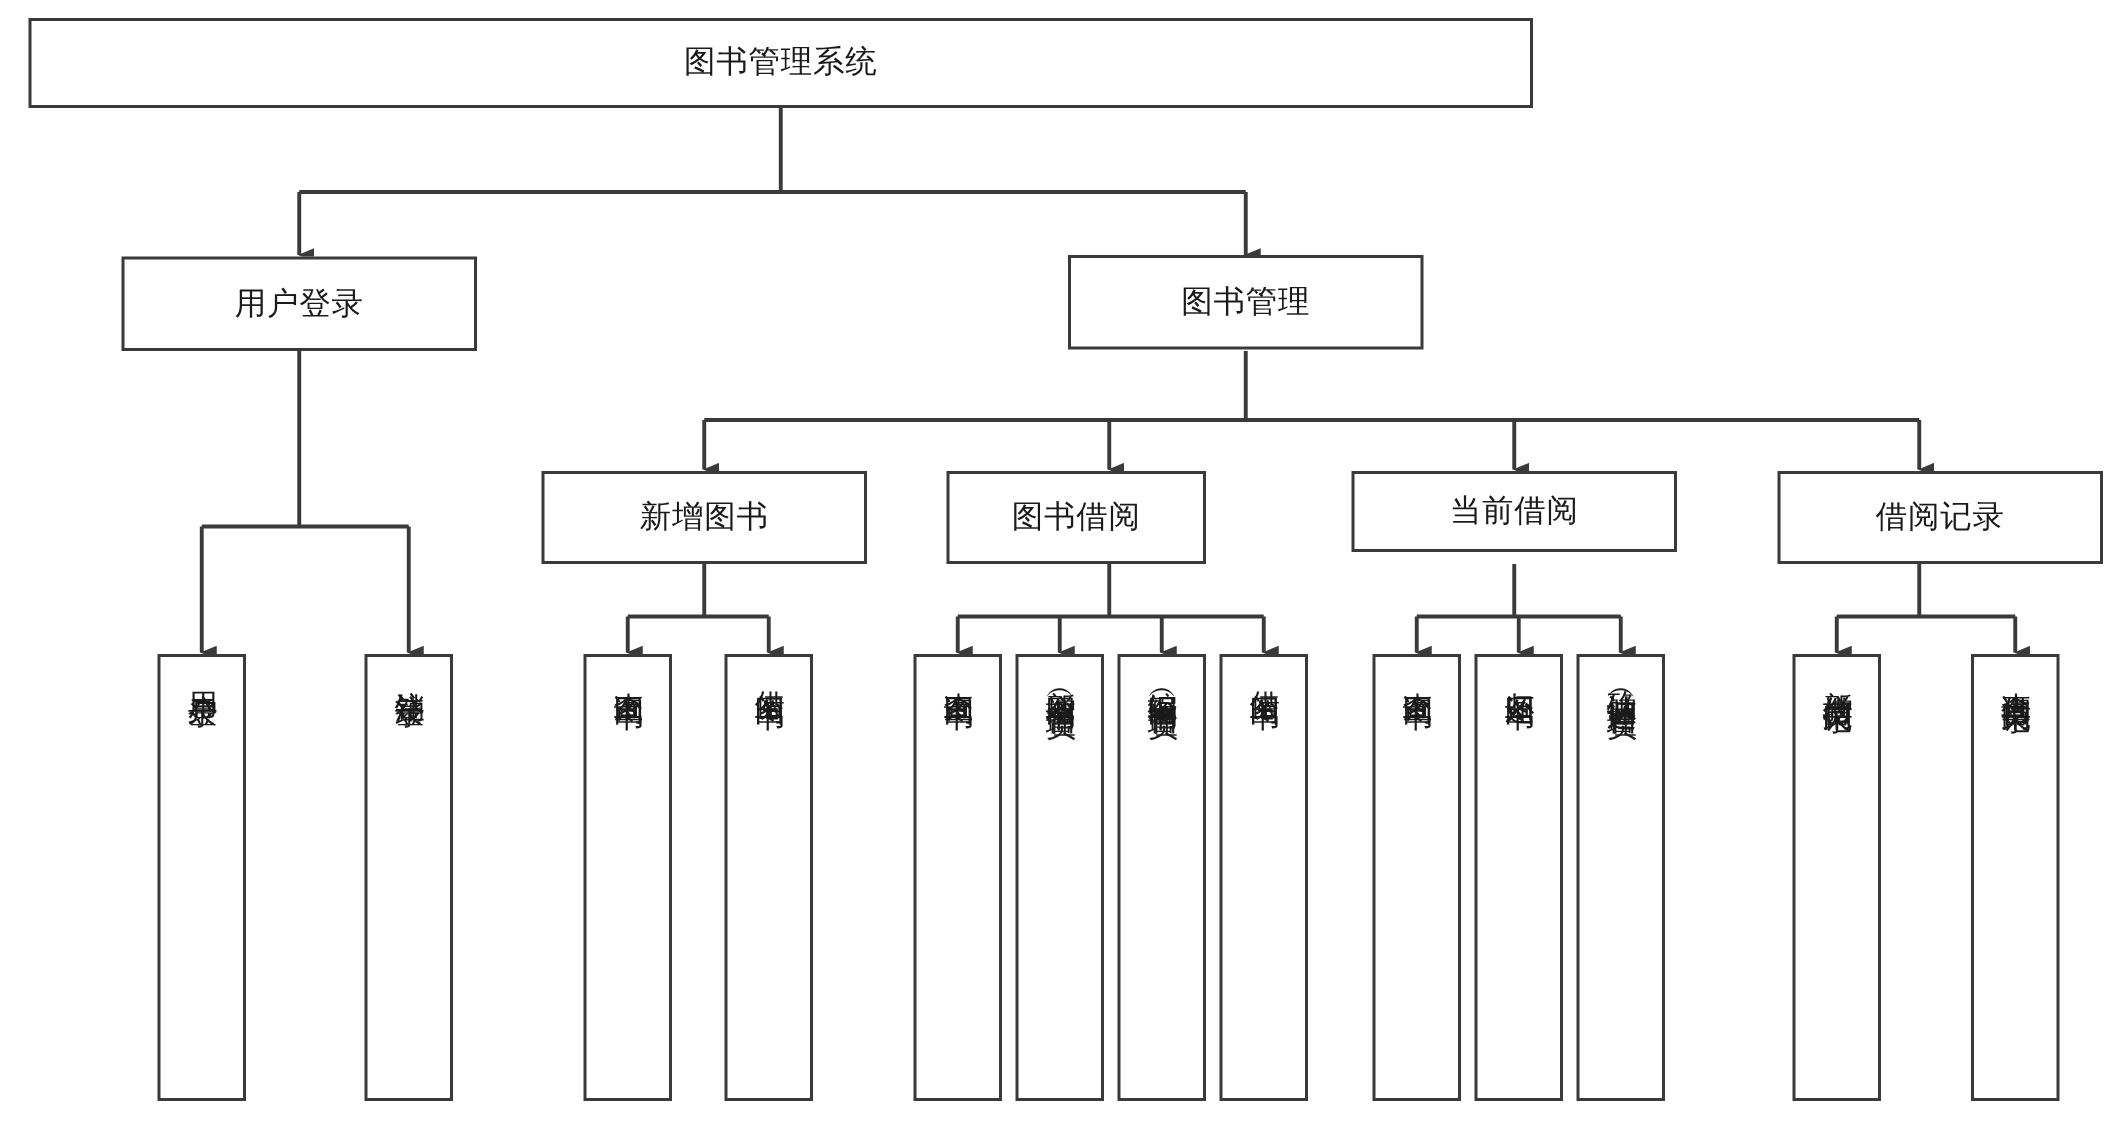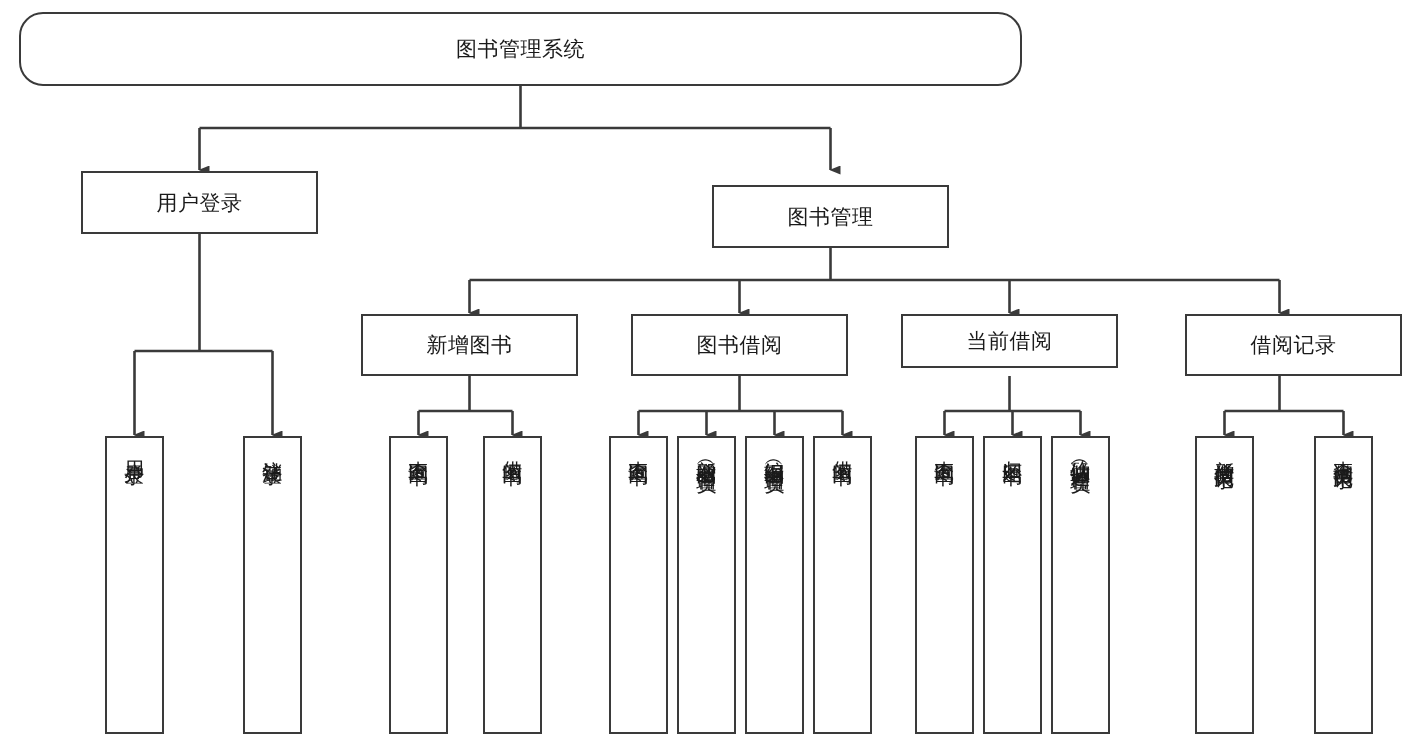--- a/index.html
+++ b/index.html
@@ -112,33 +112,33 @@
         <line x1="1012.5" y1="411" x2="1012.5" y2="435" marker-end="url(#arrowhead)"></line>
         <line x1="1080.5" y1="411" x2="1080.5" y2="435" marker-end="url(#arrowhead)"></line>
         <line x1="1279.5" y1="376" x2="1279.5" y2="411"></line>
         <line x1="1224.5" y1="411" x2="1343.5" y2="411"></line>
         <line x1="1224.5" y1="411" x2="1224.5" y2="435" marker-end="url(#arrowhead)"></line>
         <line x1="1343.5" y1="411" x2="1343.5" y2="435" marker-end="url(#arrowhead)"></line>
       </g>
   </svg>
 
   <div id="nodes">
-      <div class="node horizontal node-root" style="left: 19px; top: 12px; width: 1003px; height: 74px; border-radius: 24px;">
+      <div class="node horizontal node-root" style="left: 19px; top: 12px; width: 1003px; height: 60px;">
         <span>图书管理系统</span>
       </div>
       <div class="node horizontal" style="left: 81px; top: 171px; width: 237px; height: 63px;">
         <span>用户登录</span>
       </div>
-      <div class="node horizontal" style="left: 712px; top: 185px; width: 237px; height: 63px;">
+      <div class="node horizontal" style="left: 712px; top: 170px; width: 237px; height: 63px;">
         <span>图书管理</span>
       </div>
       <div class="node horizontal" style="left: 361px; top: 314px; width: 217px; height: 62px;">
         <span>新增图书</span>
       </div>
-      <div class="node horizontal" style="left: 631px; top: 314px; width: 217px; height: 62px;">
+      <div class="node horizontal" style="left: 631px; top: 314px; width: 173px; height: 62px;">
         <span>图书借阅</span>
       </div>
       <div class="node horizontal" style="left: 901px; top: 314px; width: 217px; height: 54px;">
         <span>当前借阅</span>
       </div>
       <div class="node horizontal" style="left: 1185px; top: 314px; width: 217px; height: 62px;">
         <span>借阅记录</span>
       </div>
       <div class="node vertical" style="left: 105px; top: 436px; width: 59px; height: 298px;">
         <span class="vtext">用户登录</span>

